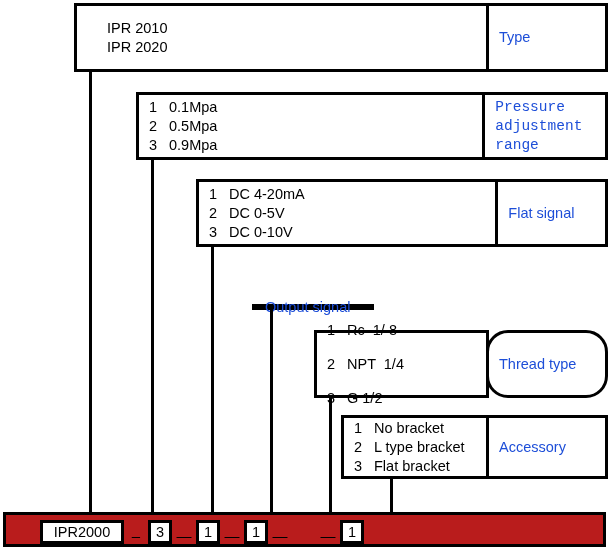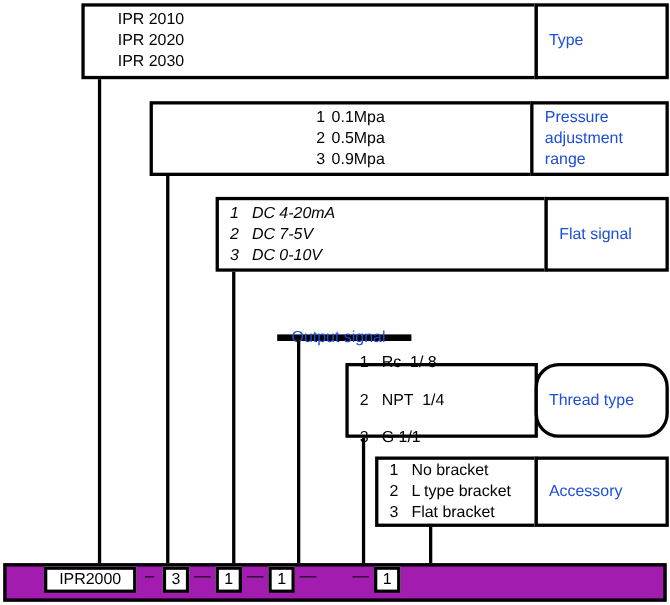--- a/index.html
+++ b/index.html
@@ -64,23 +64,23 @@
     position: absolute;
     width: 3px;
     background: #000;
   }
 
   
   #code-bar {
     position: absolute;
     box-sizing: border-box;
     border: 3px solid #000;
-    background: #a21caf;
+    background: #b91c1c;
     display: flex;
-    align-items: flex-start;
+    align-items: flex-end;
   }
   .code-box {
     box-sizing: border-box;
     border: 3px solid #000;
     background: #fff;
     display: flex;
     align-items: center;
     justify-content: center;
     font-size: 14.5px;
     color: #000;
@@ -100,62 +100,61 @@
 </style>
 </head>
 <body>
 
 <div id="diagram">
 
   <div class="row" style="left:74px; top:3px; width:534px; height:69px;">
     <div class="opts-cell" style="width:415px;">
       <div class="opt-line"><span class="opt-num"></span><span>IPR 2010</span></div>
       <div class="opt-line"><span class="opt-num"></span><span>IPR 2020</span></div>
-      <div class="opt-line"><span class="opt-num"></span><span>IPR 2030</span></div>
     </div>
     <div class="label-cell" style="width:122px;">
       <div class="label-line">Type</div>
     </div>
   </div>
 
   <div class="row" style="left:136px; top:92px; width:472px; height:68px;">
-    <div class="opts-cell" style="width:411px;text-align:center;">
+    <div class="opts-cell" style="width:411px;">
       <div class="opt-line"><span class="opt-num">1</span><span>0.1Mpa</span></div>
       <div class="opt-line"><span class="opt-num">2</span><span>0.5Mpa</span></div>
       <div class="opt-line"><span class="opt-num">3</span><span>0.9Mpa</span></div>
     </div>
-    <div class="label-cell" style="width:146px;">
+    <div class="label-cell" style="width:146px;font-family:Liberation Mono, monospace;">
       <div class="label-line">Pressure</div>
       <div class="label-line">adjustment</div>
       <div class="label-line">range</div>
     </div>
   </div>
 
   <div class="row" style="left:196px; top:179px; width:412px; height:68px;">
-    <div class="opts-cell" style="width:330px;font-style:italic;">
+    <div class="opts-cell" style="width:330px;">
       <div class="opt-line"><span class="opt-num">1</span><span>DC 4-20mA</span></div>
-      <div class="opt-line"><span class="opt-num">2</span><span>DC 7-5V</span></div>
+      <div class="opt-line"><span class="opt-num">2</span><span>DC 0-5V</span></div>
       <div class="opt-line"><span class="opt-num">3</span><span>DC 0-10V</span></div>
     </div>
     <div class="label-cell" style="width:122px;">
       <div class="label-line">Flat signal</div>
     </div>
   </div>
 
   <div class="row" style="left:255px; top:263px; width:353px; height:47px;">
     <div class="label-cell" style="width:122px;margin-top:41px;">
       <div class="label-line">Output signal</div>
     </div>
   </div>
 
   <div class="row" style="left:314px; top:330px; width:294px; height:68px;">
     <div class="opts-cell" style="width:175px;gap:15px;">
       <div class="opt-line"><span class="opt-num">1</span><span>Rc  1/ 8</span></div>
       <div class="opt-line"><span class="opt-num">2</span><span>NPT  1/4</span></div>
-      <div class="opt-line"><span class="opt-num">3</span><span>G 1/1</span></div>
+      <div class="opt-line"><span class="opt-num">3</span><span>G 1/2</span></div>
     </div>
     <div class="label-cell" style="width:122px;border-radius:22px;">
       <div class="label-line">Thread type</div>
     </div>
   </div>
 
   <div class="row" style="left:341px; top:415px; width:267px; height:64px;border-radius:14px;">
     <div class="opts-cell" style="width:148px;">
       <div class="opt-line"><span class="opt-num">1</span><span>No bracket</span></div>
       <div class="opt-line"><span class="opt-num">2</span><span>L type bracket</span></div>

